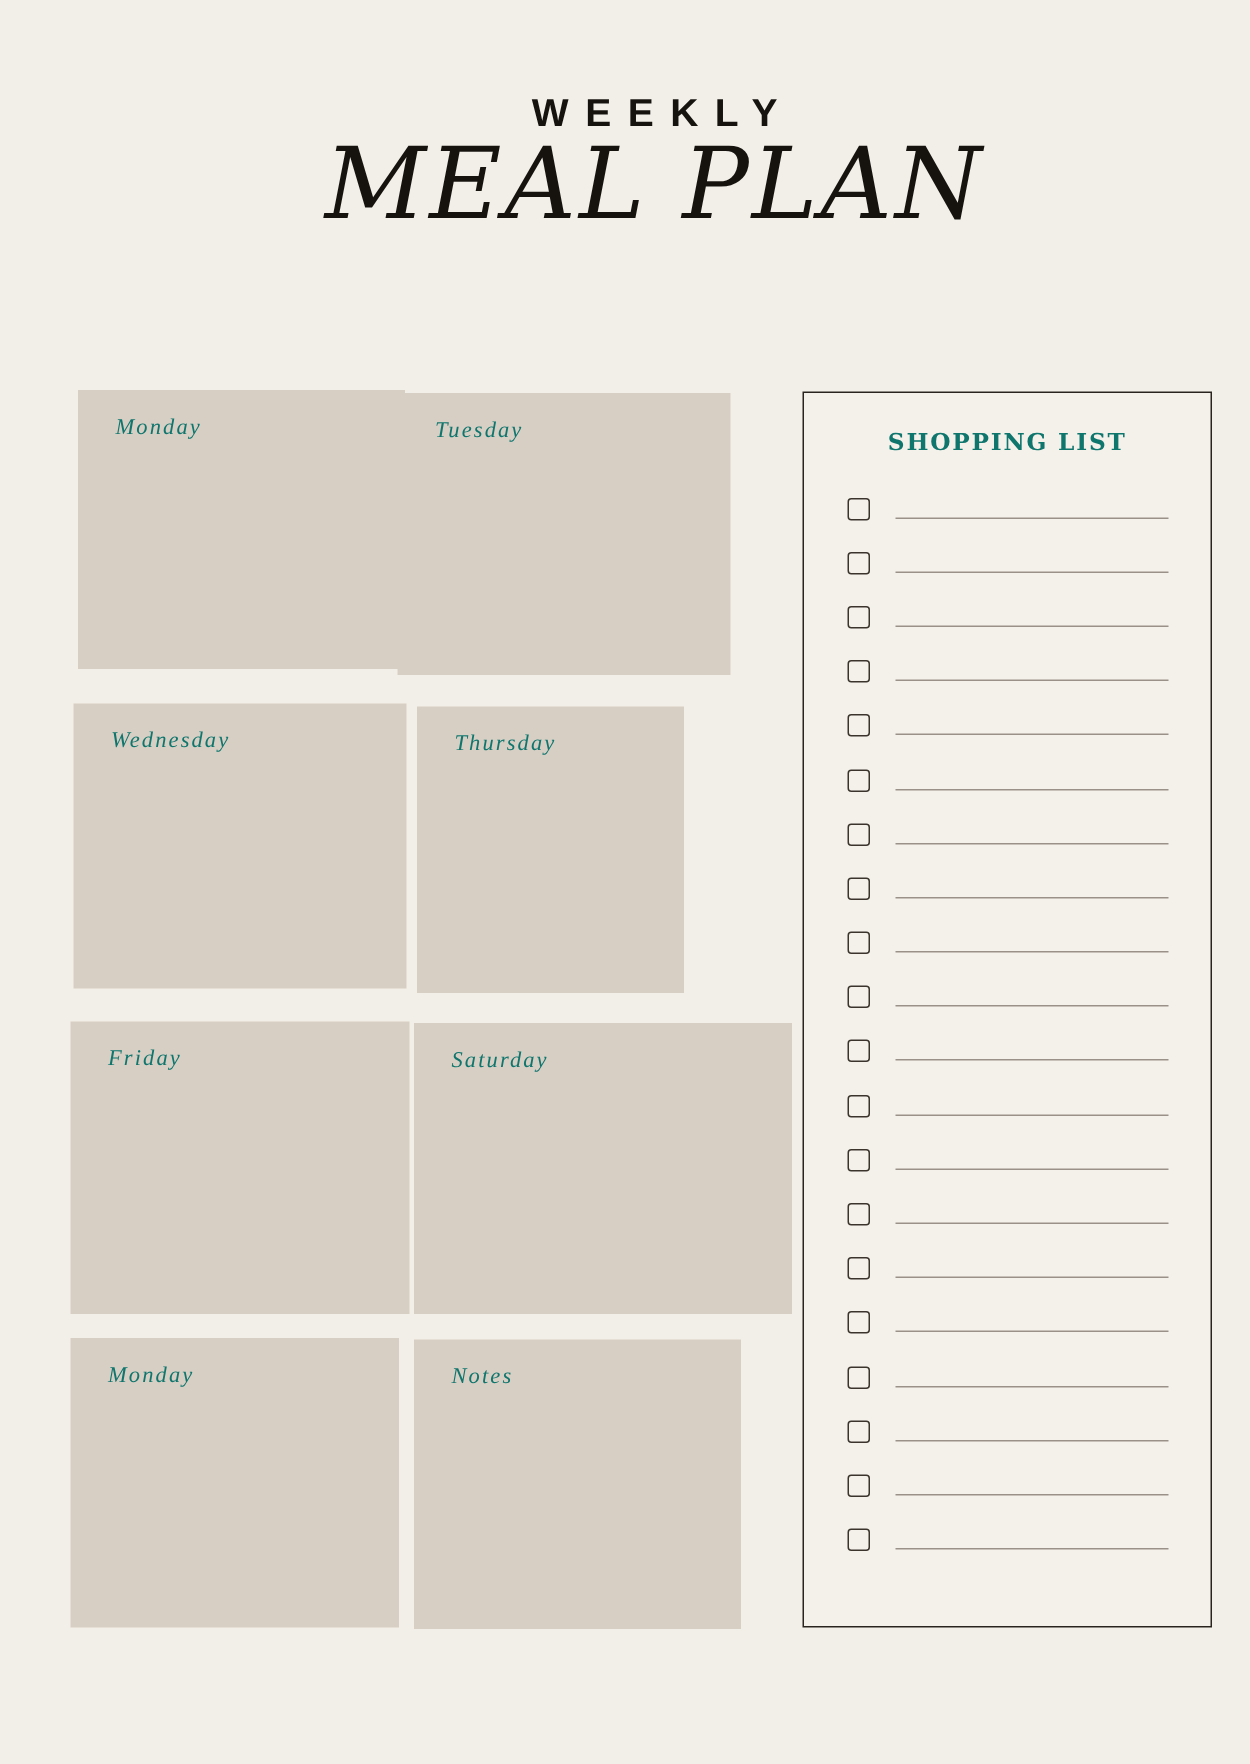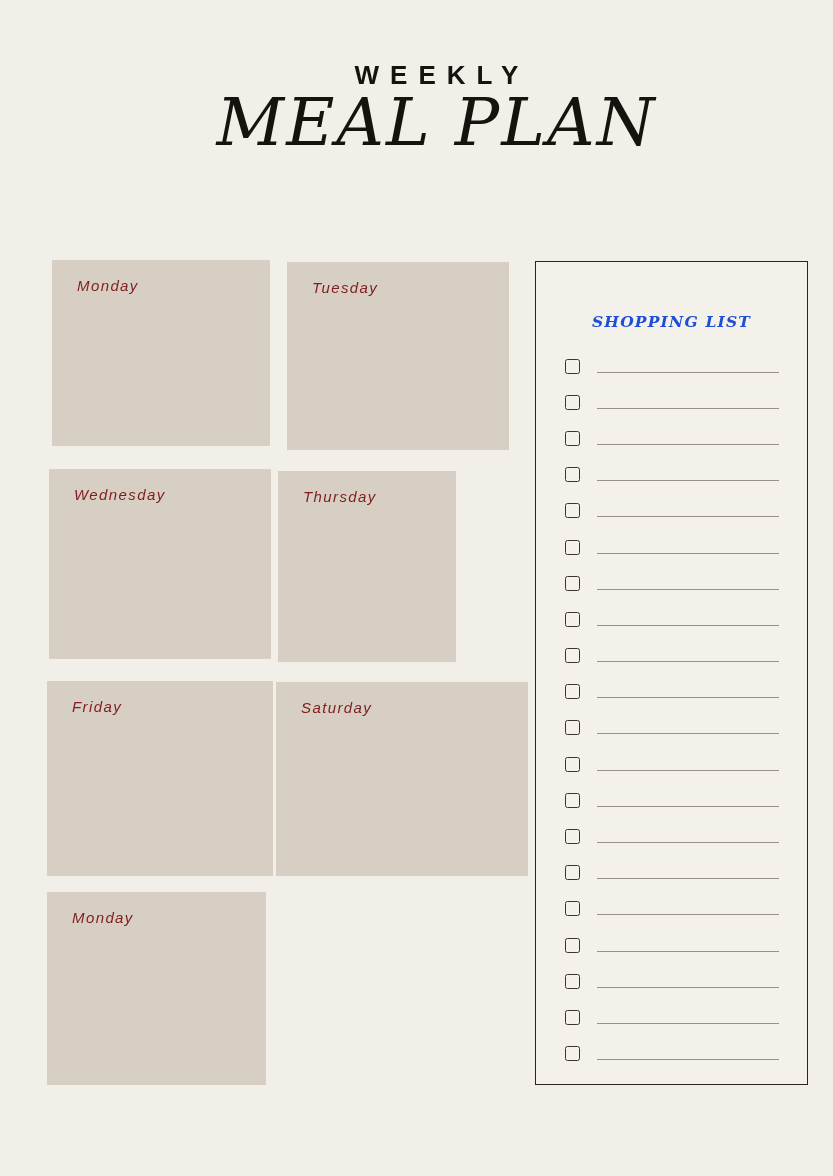--- a/index.html
+++ b/index.html
@@ -57,31 +57,31 @@
     top: 259px;
     left: 46px;
     width: 457px;
     height: 825px;
   }
   .day-card {
     position: absolute;
     background: #d8cfc4;
   }
   .day-label {
-    font-family: Liberation Sans, sans-serif;
+    font-family: Liberation Serif, serif;
     font-style: italic;
     font-size: 15px;
     letter-spacing: 1.4px;
-    color: #7f1d1d;
+    color: #0f766e;
     padding: 17px 0 0 25px;
   }
 
   
   .c-mon  { left: 6px;   top: 1px;   width: 218px; height: 186px; }
-  .c-tue  { left: 241px; top: 3px;   width: 222px; height: 188px; }
+  .c-tue  { left: 219px; top: 3px;   width: 222px; height: 188px; }
   .c-wed  { left: 3px;   top: 210px; width: 222px; height: 190px; }
   .c-thu  { left: 232px; top: 212px; width: 178px; height: 191px; }
   .c-fri  { left: 1px;   top: 422px; width: 226px; height: 195px; }
   .c-sat  { left: 230px; top: 423px; width: 252px; height: 194px; }
   .c-sun  { left: 1px;   top: 633px; width: 219px; height: 193px; }
   .c-note { left: 230px; top: 634px; width: 218px; height: 193px; }
 
   
   .shopping {
     position: absolute;
@@ -89,26 +89,25 @@
     left: 535px;
     width: 273px;
     height: 824px;
     border: 1px solid #2a241e;
     background: #f4f1eb;
     box-sizing: border-box;
   }
   .shopping-title {
     text-align: center;
     font-family: "DejaVu Serif", serif;
-    font-style: italic;
     font-weight: 700;
     font-size: 15.5px;
     letter-spacing: 1.2px;
-    color: #1d4ed8;
-    margin-top: 50px;
+    color: #0f766e;
+    margin-top: 23px;
   }
   .list {
     margin-top: 17px;
     padding: 0 28px 0 29px;
   }
   .list-row {
     display: flex;
     align-items: center;
     height: 36.2px;
   }
@@ -161,20 +160,23 @@
     </div>
 
     <div class="day-card c-sat">
       <div class="day-label">Saturday</div>
     </div>
 
     <div class="day-card c-sun">
       <div class="day-label">Monday</div>
     </div>
 
+    <div class="day-card c-note">
+      <div class="day-label">Notes</div>
+    </div>
 
   </div>
 
   <div class="shopping">
     <div class="shopping-title">SHOPPING LIST</div>
     <div class="list">
         <div class="list-row">
           <span class="checkbox"></span>
           <span class="rule"></span>
         </div>

